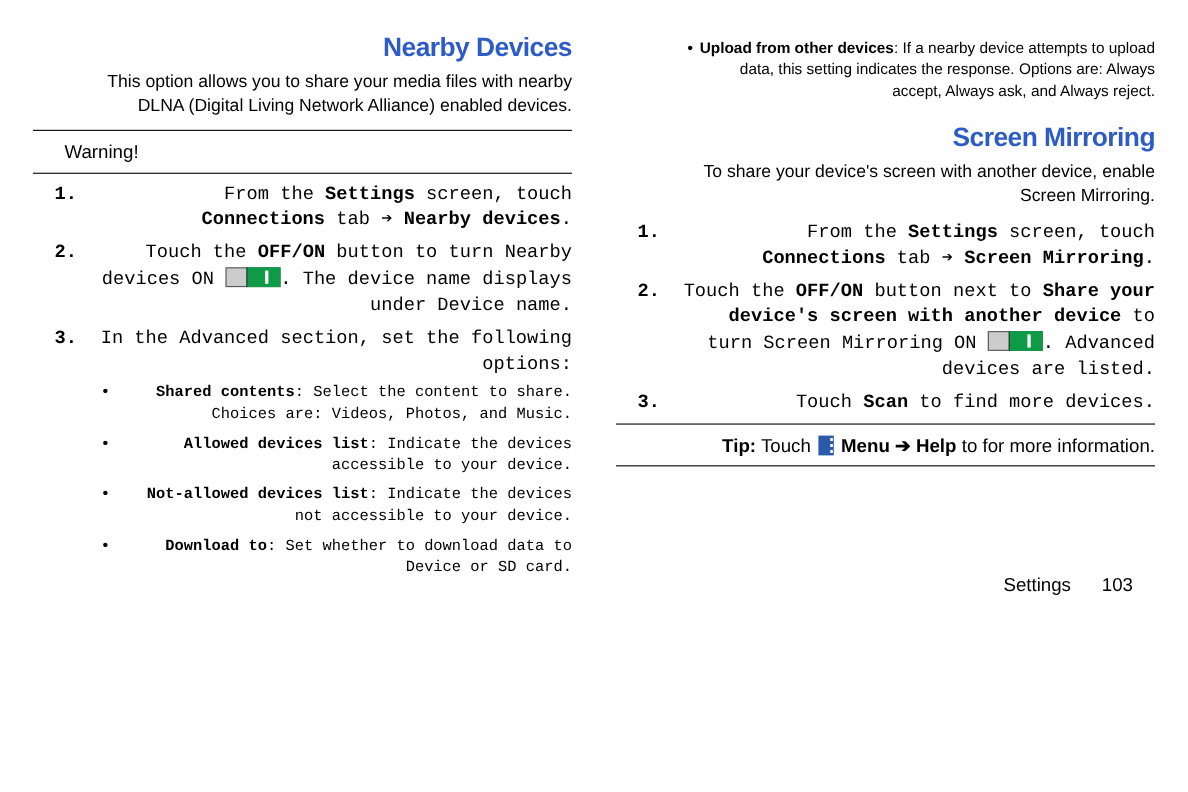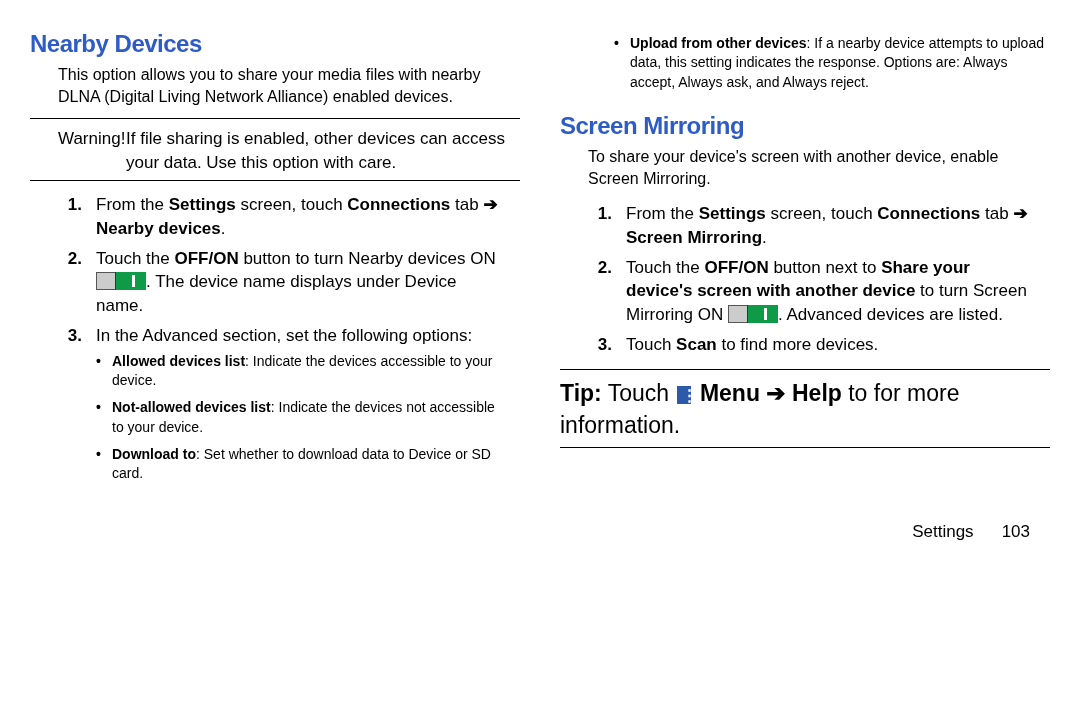--- a/index.html
+++ b/index.html
@@ -10,20 +10,21 @@
     background: #ffffff;
     font-family: Arial, Helvetica, sans-serif;
     color: #000000;
   }
   .page {
     position: relative;
     width: 1080px;
     height: 560px;
     box-sizing: border-box;
     padding: 30px 30px 20px 30px;
+    text-align: right;
   }
   .columns {
     display: flex;
     gap: 40px;
   }
   .col {
     flex: 1;
     min-width: 0;
   }
   .h2 {
@@ -58,22 +59,23 @@
     min-width: 68px;
     padding-left: 28px;
     font-weight: normal;
   }
   .hanging .content {
     flex: 1;
   }
   ol.steps {
     list-style: none;
     padding: 0;
-    margin: 12px;
+    margin: 0;
     counter-reset: st;
+    font-family: Liberation Mono, monospace;
   }
   ol.steps > li {
     counter-increment: st;
     display: flex;
     font-size: 17px;
     line-height: 1.4;
     margin-bottom: 6px;
   }
   ol.steps > li::before {
     content: counter(st) ".";
@@ -150,21 +152,21 @@
   .menu-icon::before {
     content: "⋮";
     color: #fff;
     position: absolute;
     left: 4px;
     top: -1px;
     font-size: 16px;
     font-weight: bold;
   }
   .tip-row {
-    font-size: 23px;
+    font-size: 17px;
     line-height: 1.38;
     margin: 4px 0;
   }
   .footer {
     position: absolute;
     right: 50px;
     bottom: 18px;
     font-size: 17px;
   }
   .footer .sec { margin-right: 28px; }
@@ -175,40 +177,42 @@
 <div class="page">
   <div class="columns">
 
     <div class="col">
       <h2 class="h2">Nearby Devices</h2>
       <p class="body-text indent">This option allows you to share your media files with nearby DLNA (Digital Living Network Alliance) enabled devices.</p>
 
       <hr class="hr">
       <div class="hanging">
         <span class="label">Warning!</span>
-        <span class="content">If file sharing is enabled, other devices can access your data. Use this option with care.</span>
       </div>
       <hr class="hr">
 
       <ol class="steps">
         <li>
           <div class="body">
             <span>From the </span><span class="b">Settings</span><span> screen, touch </span><span class="b">Connections</span><span> tab </span><span class="arrow">➔</span>
             <span class="b">Nearby devices</span><span>.</span>
           </div>
         </li>
         <li>
           <div class="body">
             <span>Touch the </span><span class="b">OFF/ON</span><span> button to turn Nearby devices ON </span><span class="toggle"><span class="bg"></span><span class="on"></span><span class="dot"></span></span><span>. The device name displays under Device name.</span>
           </div>
         </li>
         <li>
           <div class="body">
             <span>In the Advanced section, set the following options:</span>
             <ul class="bullets">
+              <li>
+                  <div class="body"><span class="b">Shared contents</span><span>: Select the content to share. Choices are: Videos, Photos, and Music.</span></div>
+                </li>
               <li>
                   <div class="body"><span class="b">Allowed devices list</span><span>: Indicate the devices accessible to your device.</span></div>
                 </li>
               <li>
                   <div class="body"><span class="b">Not-allowed devices list</span><span>: Indicate the devices not accessible to your device.</span></div>
                 </li>
               <li>
                   <div class="body"><span class="b">Download to</span><span>: Set whether to download data to Device or SD card.</span></div>
                 </li>
             </ul>

